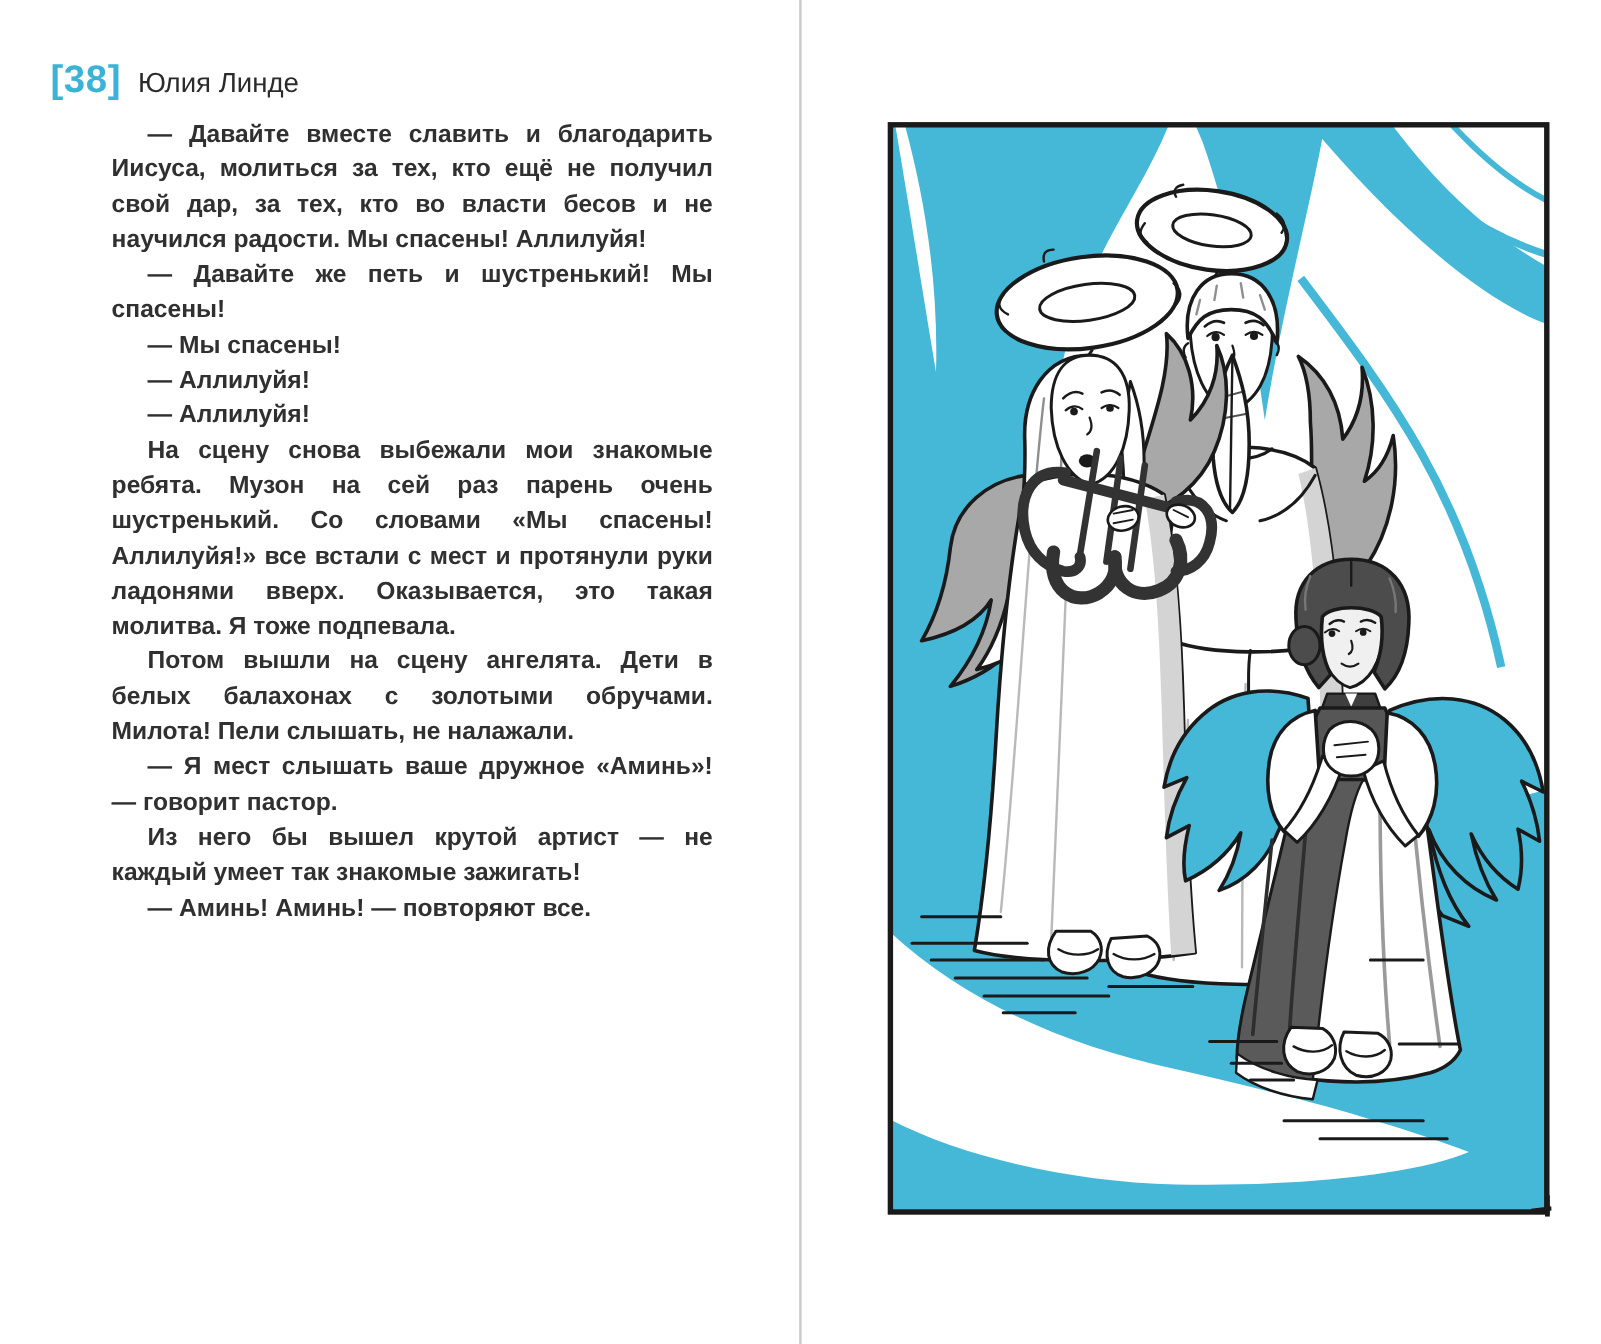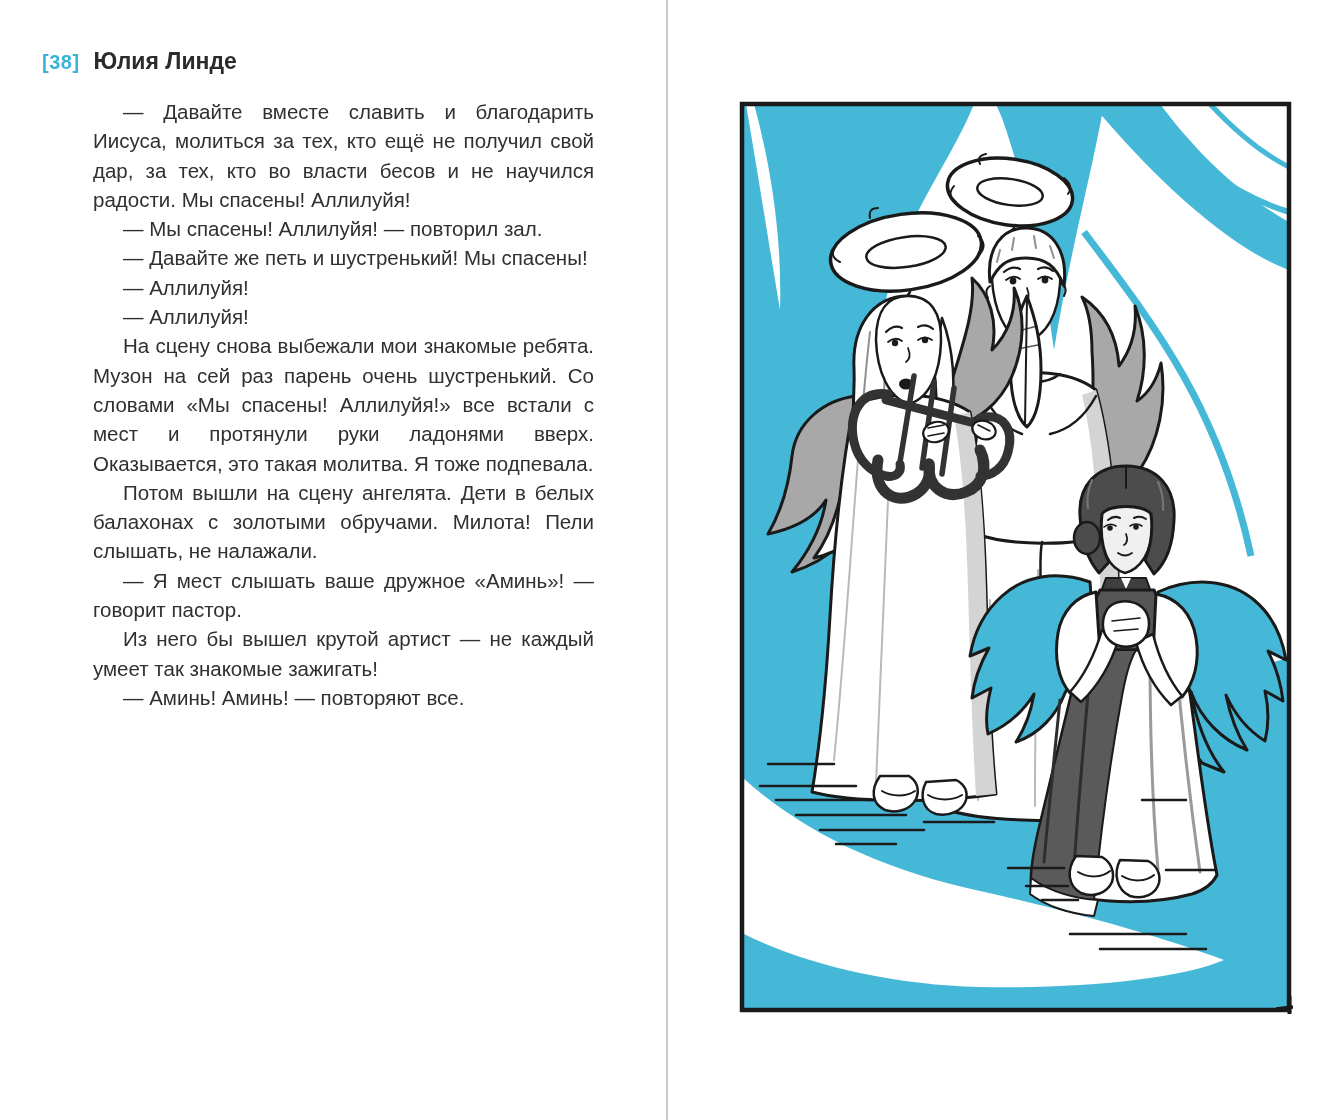--- a/index.html
+++ b/index.html
@@ -10,52 +10,52 @@
   }
   .gutter{
     position:absolute;left:666px;top:0;width:2px;height:1120px;
     background:#c9c9c9;
   }
   .book-header{
     position:absolute;left:42px;top:48px;
     display:flex;align-items:baseline;white-space:nowrap;
   }
   .page-num{
-    color:#3cb3d6;font-weight:bold;font-size:20px;letter-spacing:0.5px;
+    color:#3cb3d6;font-weight:bold;font-size:32px;letter-spacing:0.5px;
   }
   .author{
-    color:#2b2b2b;font-weight:bold;font-size:23px;margin-left:14px;text-align:center;
+    color:#2b2b2b;font-weight:normal;font-size:23px;margin-left:14px;text-align:center;
   }
   .text-col{
     position:absolute;left:93px;top:97px;width:501px;
     font-size:20.5px;line-height:29.3px;color:#303030;
     text-align:justify;
   }
   .text-col p{
-    margin:0;text-indent:30px;
+    margin:0;text-indent:30px;font-weight:bold;
   }
   .illustration{
     position:absolute;left:738px;top:100px;width:555px;height:914px;
   }
   .illustration svg{display:block;width:100%;height:100%;}
 </style>
 </head>
 <body>
 
 <div class="gutter"></div>
 
 <div class="book-header">
   <span class="page-num">[38]</span>
   <span class="author">Юлия Линде</span>
 </div>
 
 <div class="text-col">
   <p>— Давайте вместе славить и благодарить Иисуса, молиться за тех, кто ещё не получил свой дар, за тех, кто во власти бесов и не научился радости. Мы спасены! Аллилуйя!</p>
-  <p>— Мы спасены! Аллилуйя! — повторил зал.</p>
   <p>— Давайте же петь и шустренький! Мы спасены!</p>
+  <p>— Мы спасены!</p>
   <p>— Аллилуйя!</p>
   <p>— Аллилуйя!</p>
   <p>На сцену снова выбежали мои знакомые ребята. Музон на сей раз парень очень шустренький. Со словами «Мы спасены! Аллилуйя!» все встали с мест и протянули руки ладонями вверх. Оказывается, это такая молитва. Я тоже подпевала.</p>
   <p>Потом вышли на сцену ангелята. Дети в белых балахонах с золотыми обручами. Милота! Пели слышать, не налажали.</p>
   <p>— Я мест слышать ваше дружное «Аминь»! — говорит пастор.</p>
   <p>Из него бы вышел крутой артист — не каждый умеет так знакомые зажигать!</p>
   <p>— Аминь! Аминь! — повторяют все.</p>
 </div>
 
 <div class="illustration">

